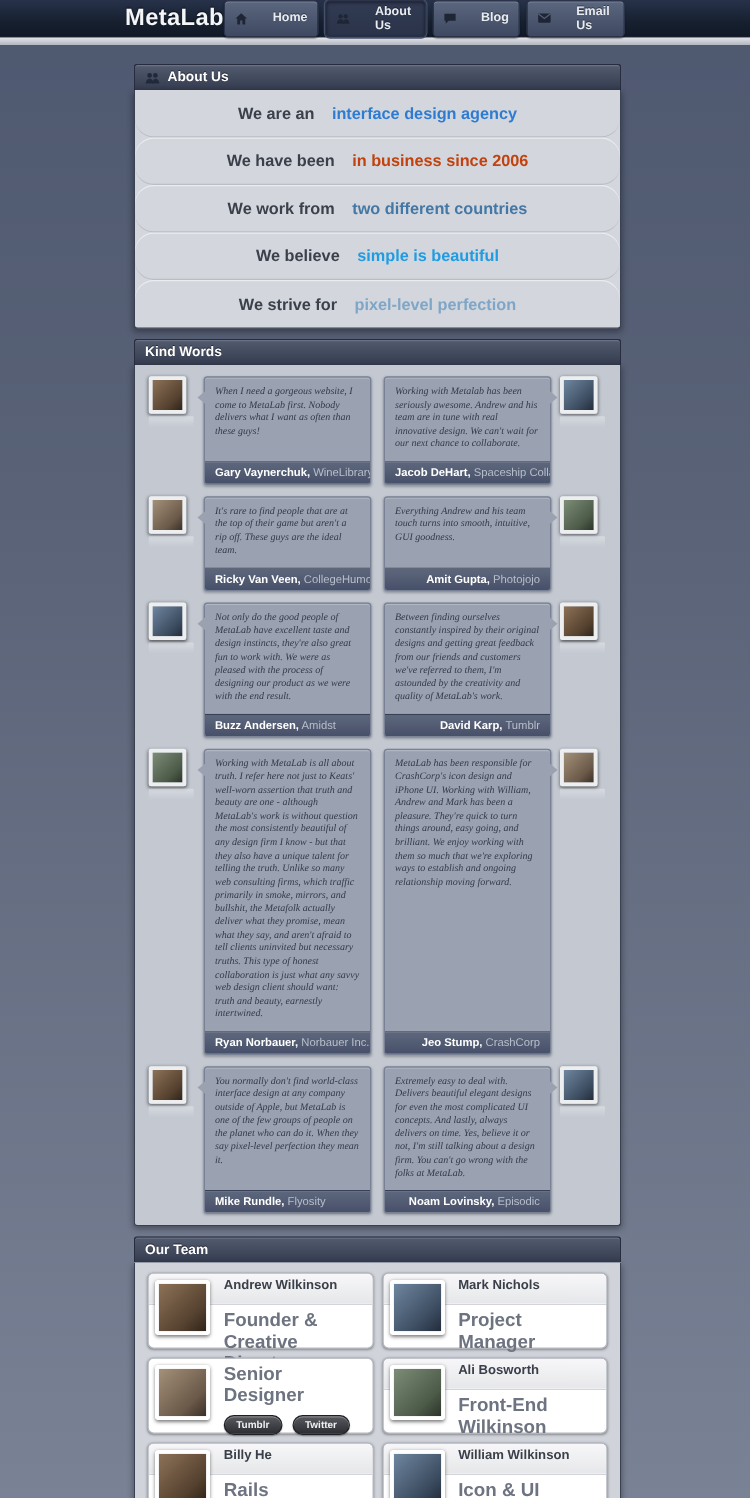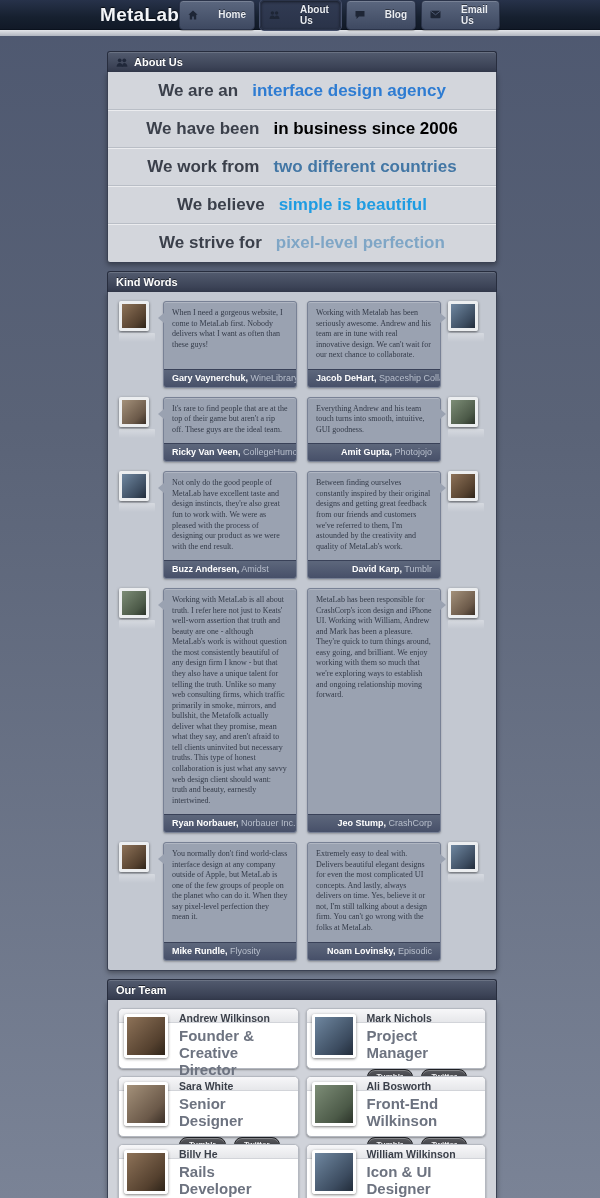--- a/index.html
+++ b/index.html
@@ -58,23 +58,24 @@
   .panel {
     border: 1px solid #3a4153; border-top: none;
     border-radius: 0 0 3px 3px;
     box-shadow: 0 2px 5px rgba(0,0,0,.35);
   }
 
   
   .about-panel { background: #d3d6dc; }
   .stmt {
     height: 38px; display: flex; align-items: center; justify-content: center;
-    gap: 14px; font-size: 17px; font-weight: bold; color: #3b404b;
+    gap: 14px; font-size: 13px; font-weight: bold; color: #3b404b;
     border-bottom: 1px solid #b9bec6;
     box-shadow: inset 0 1px 0 rgba(255,255,255,.55);
+    border-radius: 15px;
   }
   .stmt:first-child { box-shadow: none; }
   .stmt:last-child { border-bottom: none; }
 
   
   .kw-panel { background: #c3c8d1; padding: 9px 11px; }
   .kw-row { display: flex; gap: 10px; margin-bottom: 9px; }
   .kw-row:last-child { margin-bottom: 0; }
   .kw-cell { flex: 1; display: flex; gap: 7px; min-width: 0; }
   .avatar-col { width: 37px; flex: none; }
@@ -103,21 +104,21 @@
     border-top: 5px solid transparent; border-bottom: 5px solid transparent;
     border-right: 6px solid #9aa2b1;
   }
   .kw-cell.right .bubble::before {
     content: ""; position: absolute; right: -6px; top: 11px;
     border-top: 5px solid transparent; border-bottom: 5px solid transparent;
     border-left: 6px solid #9aa2b1;
   }
   .quote {
     flex: 1; padding: 6px 8px 8px;
-    font-family: "Liberation Serif", serif; 
+    font-family: "Liberation Serif", serif; font-style: italic;
     font-size: 8px; line-height: 1.32; color: #333a48;
   }
   .namebar {
     background: linear-gradient(#5d677c, #475069);
     border-top: 1px solid #394158;
     border-radius: 0 0 2px 2px;
     padding: 3px 8px 4px; font-size: 9px; color: #b8bfcc;
     white-space: nowrap; overflow: hidden;
   }
   .namebar b { color: #fff; }
@@ -130,21 +131,21 @@
     position: relative; height: 61px; background: #fff;
     border: 1px solid #b4b8c0; border-radius: 5px;
     box-shadow: 0 1px 2px rgba(0,0,0,.35);
   }
   .card-photo {
     position: absolute; left: 5px; top: 5px; width: 44px; height: 44px;
     border: 3px solid #fff; border-radius: 3px;
     box-shadow: 0 1px 3px rgba(0,0,0,.5);
   }
   .card-header {
-    height: 14px; line-height: 19px;
+    height: 25px; line-height: 19px;
     background: linear-gradient(#f7f7f9, #e6e7ea);
     border-bottom: 1px solid #d2d4d9;
     border-radius: 4px 4px 0 0;
     padding-left: 60px;
     font-size: 10.5px; font-weight: bold; color: #3a3f49;
     white-space: nowrap; overflow: hidden;
   }
   .card-body { padding: 3px 6px 0 60px; }
   .card-title { font-size: 15px; color: #6d7380; margin: 1px 0 4px; font-weight: bold; }
   .pill {
@@ -216,21 +217,21 @@
       </span>
       <span>About Us</span>
     </div>
     <div class="panel about-panel">
       <div class="stmt">
         <span>We are an</span>
         <span style="color: rgb(46, 124, 210);">interface design agency</span>
       </div>
       <div class="stmt">
         <span>We have been</span>
-        <span style="color: #000000; text-align: right;">in business since 2006</span>
+        <span style="color: #c2410c; text-align: right;">in business since 2006</span>
       </div>
       <div class="stmt">
         <span>We work from</span>
         <span style="color: rgb(67, 119, 165);">two different countries</span>
       </div>
       <div class="stmt">
         <span>We believe</span>
         <span style="color: rgb(31, 156, 226);">simple is beautiful</span>
       </div>
       <div class="stmt">
@@ -382,21 +383,20 @@
         <div class="card">
           <div class="card-header">Mark Nichols</div>
           <div class="card-photo photo v2"></div>
           <div class="card-body">
             <div class="card-title">Project Manager</div>
             <span class="pill">Tumblr</span>
             <span class="pill">Twitter</span>
           </div>
         </div>
         <div class="card">
-          <div class="card-header">Sara White</div>
           <div class="card-photo photo v3"></div>
           <div class="card-body">
             <div class="card-title">Senior Designer</div>
             <span class="pill">Tumblr</span>
             <span class="pill">Twitter</span>
           </div>
         </div>
         <div class="card">
           <div class="card-header">Ali Bosworth</div>
           <div class="card-photo photo v4"></div>

